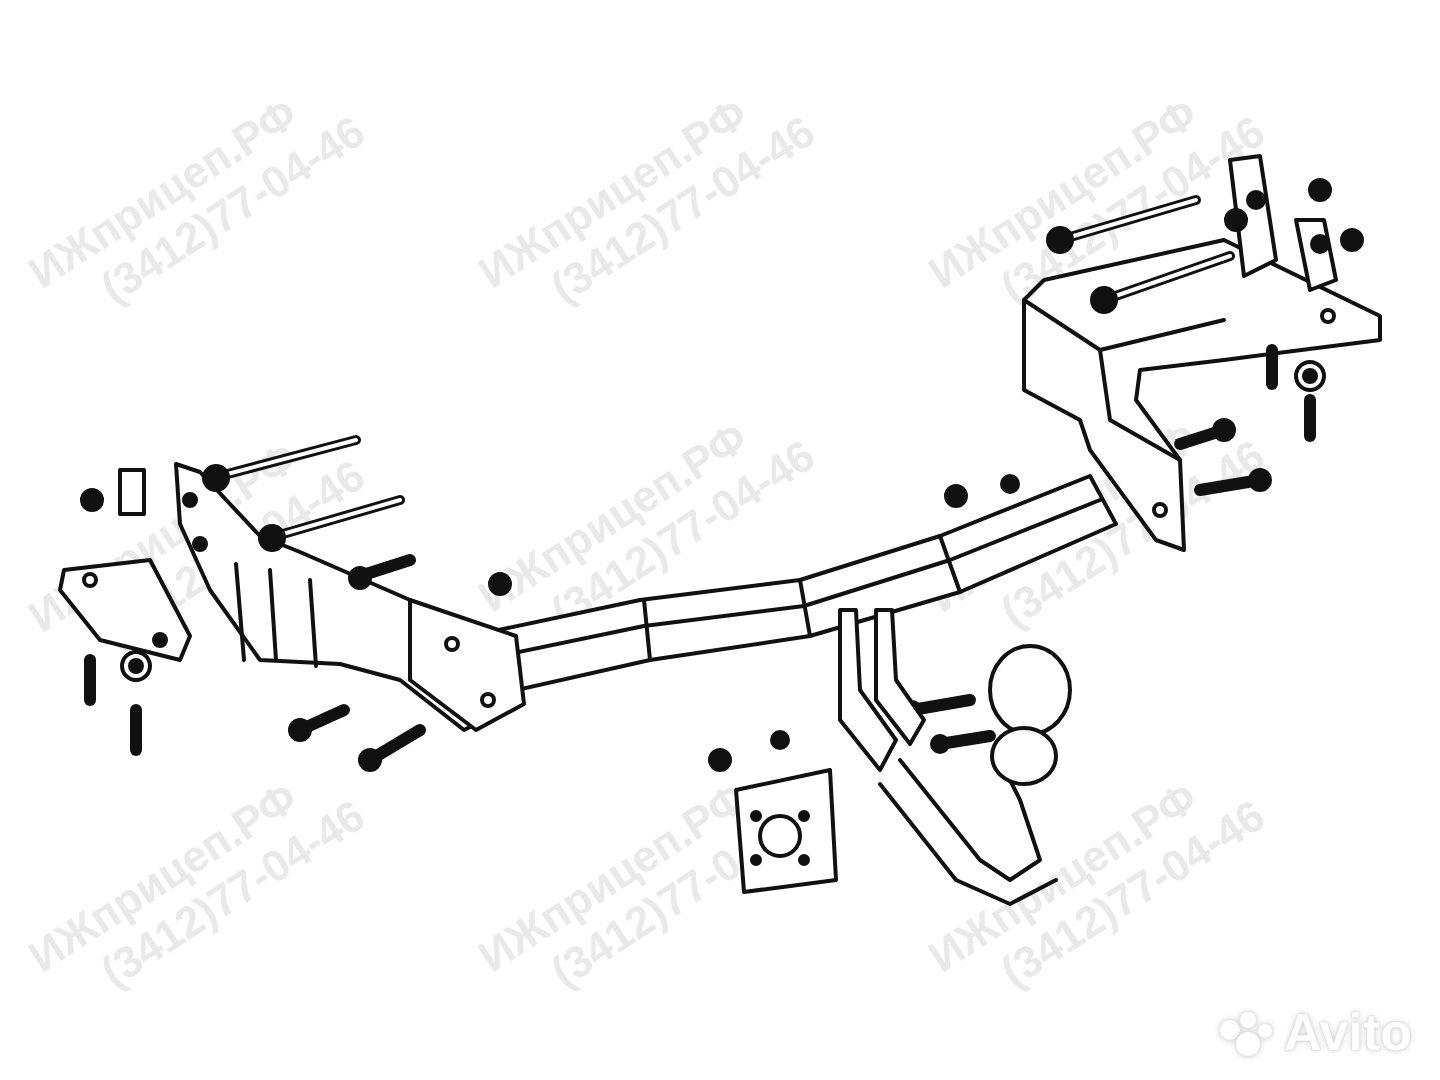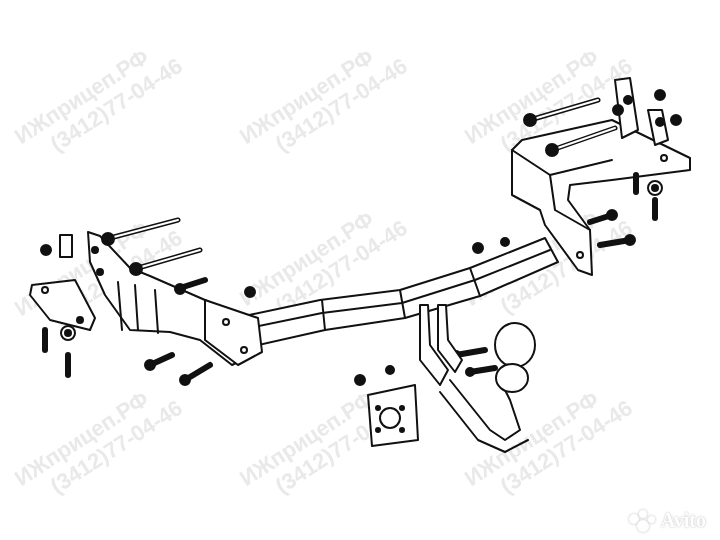--- a/index.html
+++ b/index.html
@@ -5,22 +5,22 @@
     html, body { margin: 0; padding: 0; background: #ffffff; }
     body { width: 720px; height: 540px; position: relative; overflow: hidden;
            font-family: "Liberation Sans", sans-serif; }
     .stage { position: absolute; left: 0; top: 0; width: 720px; height: 540px; }
     .watermarks { position: absolute; left: 0; top: 0; width: 720px; height: 540px; pointer-events: none; }
     .wm { position: absolute; transform: rotate(-33deg); transform-origin: left top;
           color: #e9e9e9; font-weight: bold; font-size: 22px; white-space: nowrap;
           font-family: "Liberation Sans", sans-serif; line-height: 1.2; }
     .wm .l2 { display: block; margin-left: 26px; }
     .logo { position: absolute; right: 14px; bottom: 8px; display: flex; align-items: center;
-            gap: 4px; color: #ffffff; font-size: 20px; font-weight: bold;
-            text-shadow: 0 0 3px #cfcfcf, 0 0 1px #bdbdbd; font-family: Liberation Serif, serif; }
+            gap: 4px; color: #ffffff; font-size: 26px; font-weight: bold;
+            text-shadow: 0 0 3px #cfcfcf, 0 0 1px #bdbdbd; font-family: Liberation Sans, sans-serif; }
     .logo-dots { position: relative; width: 28px; height: 22px; }
     .logo-dots span { position: absolute; border-radius: 50%; background: #fff;
                       box-shadow: 0 0 3px #bdbdbd; }
     svg.drawing { position: absolute; left: 0; top: 0; }
   </style>
 </head>
 <body>
 
 <div class="stage">
 

